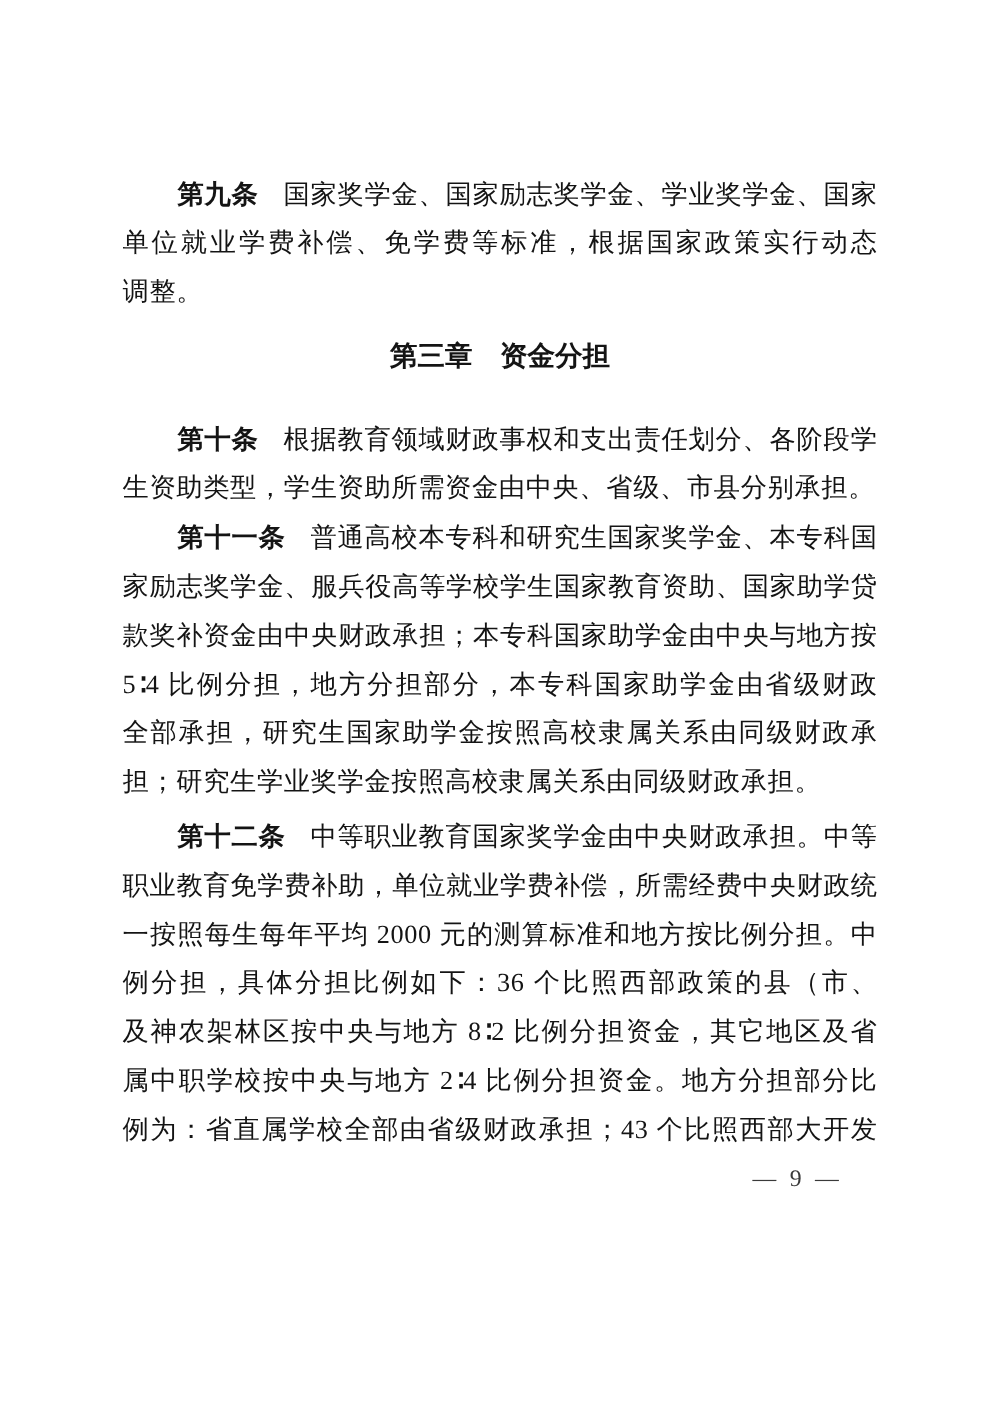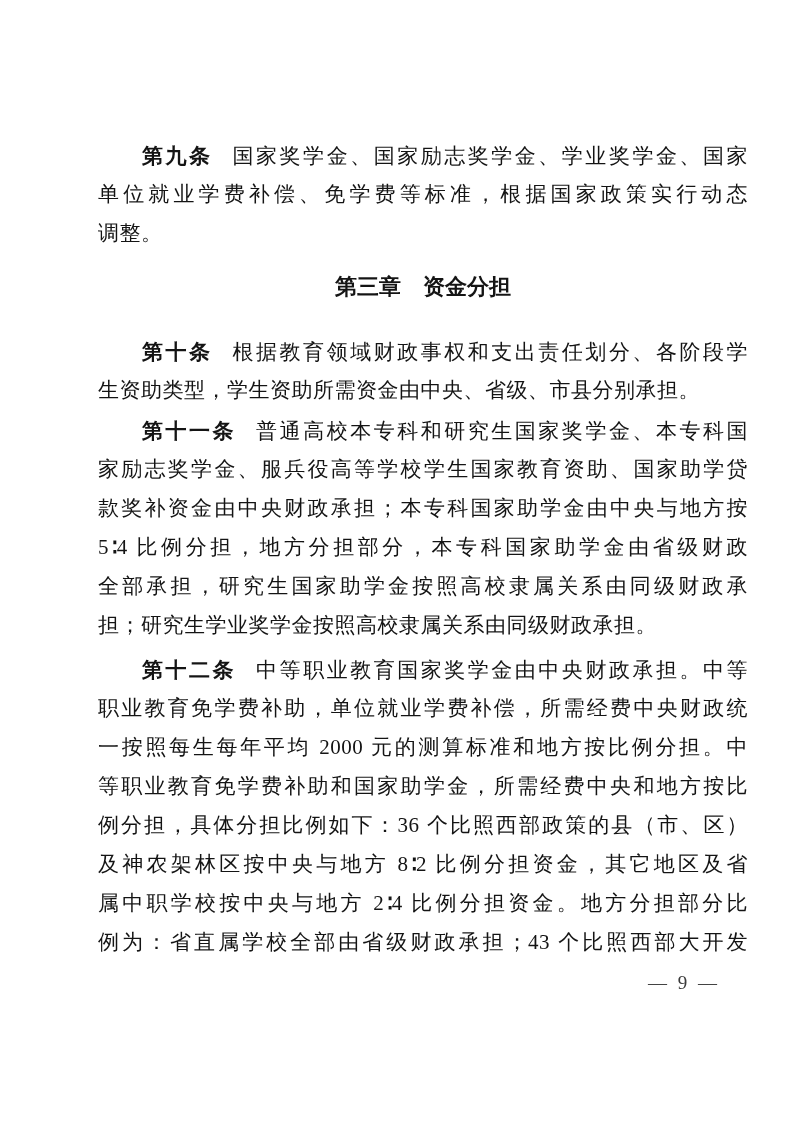--- a/index.html
+++ b/index.html
@@ -9,21 +9,21 @@
   }
   body {
     width: 800px;
     height: 1132px;
     position: relative;
     font-family: "Liberation Serif", "DejaVu Serif", serif;
     color: #141414;
     overflow: hidden;
   }
   .doc {
-    padding: 136px 52px 0 98px;
+    padding: 136px 98px 0 98px;
   }
   .para { margin: 0; }
   .line {
     font-size: 21px;
     line-height: 39px;
     height: 39px;
     overflow: hidden;
     text-align: justify;
     text-align-last: justify;
     letter-spacing: 0.5px;
@@ -35,21 +35,21 @@
     text-align-last: auto;
   }
   .article-label {
     font-weight: 700;
     font-family: "Liberation Sans", "DejaVu Sans", sans-serif;
     margin-right: 20px;
   }
   .chapter-title {
     font-size: 22px;
     font-weight: 700;
-    font-family: Liberation Serif, serif;
+    font-family: Liberation Mono, monospace;
     text-align: center;
     line-height: 40px;
     height: 40px;
     margin: 14px 0 25px 0;
   }
   .para-10 { margin-top: 0; }
   .para-11 { margin-top: 1px; }
   .para-12 { margin-top: 5px; }
   .footer {
     margin-top: 6px;
@@ -93,21 +93,20 @@
     <div class="line">全部承担，研究生国家助学金按照高校隶属关系由同级财政承</div>
     <div class="line no-stretch">担；研究生学业奖学金按照高校隶属关系由同级财政承担。</div>
   </div>
 
   <div class="para para-12">
     <div class="line first">
       <span class="article-label">第十二条</span><span>中等职业教育国家奖学金由中央财政承担。中等</span>
     </div>
     <div class="line">职业教育免学费补助，单位就业学费补偿，所需经费中央财政统</div>
     <div class="line">一按照每生每年平均 2000 元的测算标准和地方按比例分担。中</div>
-    <div class="line">等职业教育免学费补助和国家助学金，所需经费中央和地方按比</div>
     <div class="line">例分担，具体分担比例如下：36 个比照西部政策的县（市、区）</div>
     <div class="line">及神农架林区按中央与地方 8∶2 比例分担资金，其它地区及省</div>
     <div class="line">属中职学校按中央与地方 2∶4 比例分担资金。地方分担部分比</div>
     <div class="line">例为：省直属学校全部由省级财政承担；43 个比照西部大开发</div>
   </div>
 
   <div class="footer">
     <span>— 9 —</span>
   </div>
 

